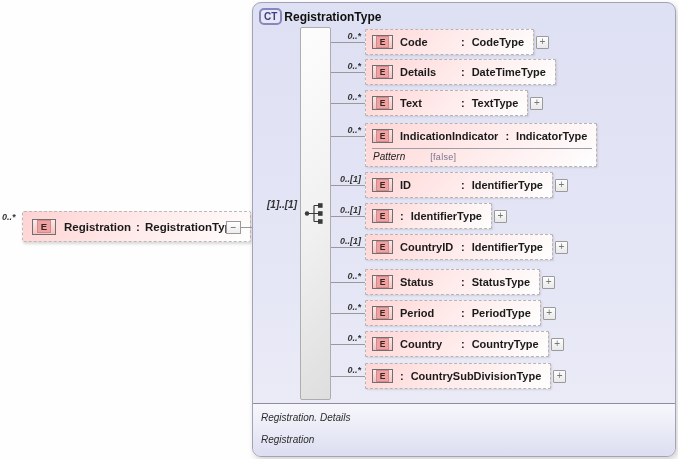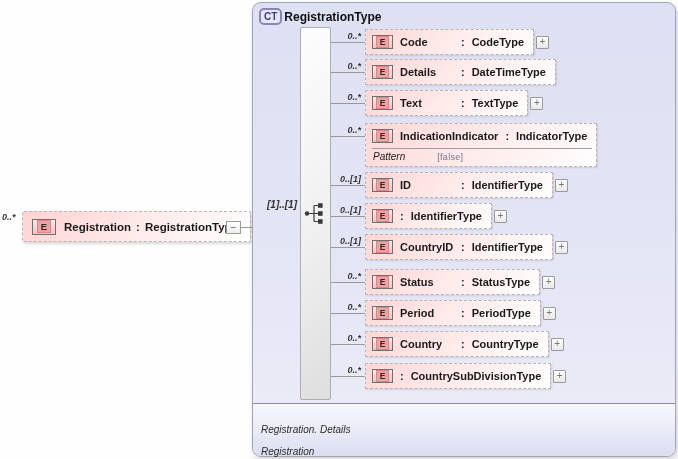--- a/index.html
+++ b/index.html
@@ -76,37 +76,37 @@
     display:inline-flex;flex-direction:column;box-sizing:border-box;
     border:1px dashed #b5b5b5;border-radius:1px;
     background:linear-gradient(135deg,#ffd6d6 0%,#ffe9e9 45%,#fefefe 100%);
     box-shadow:1px 1px 2px rgba(0,0,0,0.10);
     white-space:nowrap;cursor:pointer;
   }
   .el-main{display:flex;align-items:center;gap:7px;height:24px;padding:0 9px 0 6px;}
   .el-name,.el-colon,.el-type{font-size:11px;font-weight:bold;color:#1a1a1a;}
   .el-name{min-width:54px;}
   .facet{
-    display:flex;align-items:baseline;gap:23px;
+    display:flex;align-items:baseline;gap:16px;
     margin:0 4px 0 6px;padding:2px 2px 4px 1px;border-top:1px solid #9d9da8;
   }
   .facet-label{font-size:10px;font-style:italic;color:#222;}
   .facet-value{font-size:9px;color:#75758d;letter-spacing:0.3px;padding-left:9px;}
   .plus-btn{
     flex:0 0 auto;width:13px;height:13px;box-sizing:border-box;margin:7px 0 0 2px;
     border:1px solid #9a9a9a;border-radius:1px;
     background:linear-gradient(180deg,#fdfdfd,#e9e9e9);
     font-size:10px;line-height:10px;color:#777;text-align:center;cursor:pointer;
   }
   
   .panel-footer{
     position:absolute;left:0;right:0;top:400px;bottom:0;box-sizing:border-box;
     border-top:1px solid #8d8d9e;border-radius:0 0 9px 9px;
     background:linear-gradient(180deg,#f7f7fc 0%,#dcdef1 100%);
-    padding:20px 8px;font-size:10px;font-style:italic;color:#2c2c2c;line-height:12px;
+    padding:8px 8px;font-size:10px;font-style:italic;color:#2c2c2c;line-height:12px;
   }
   .footer-annotation{margin-top:10px;}
 </style>
 </head>
 <body>
 
 <div id="screen">
 
   <span class="root-card">0..*</span>
   <div class="root-el">

